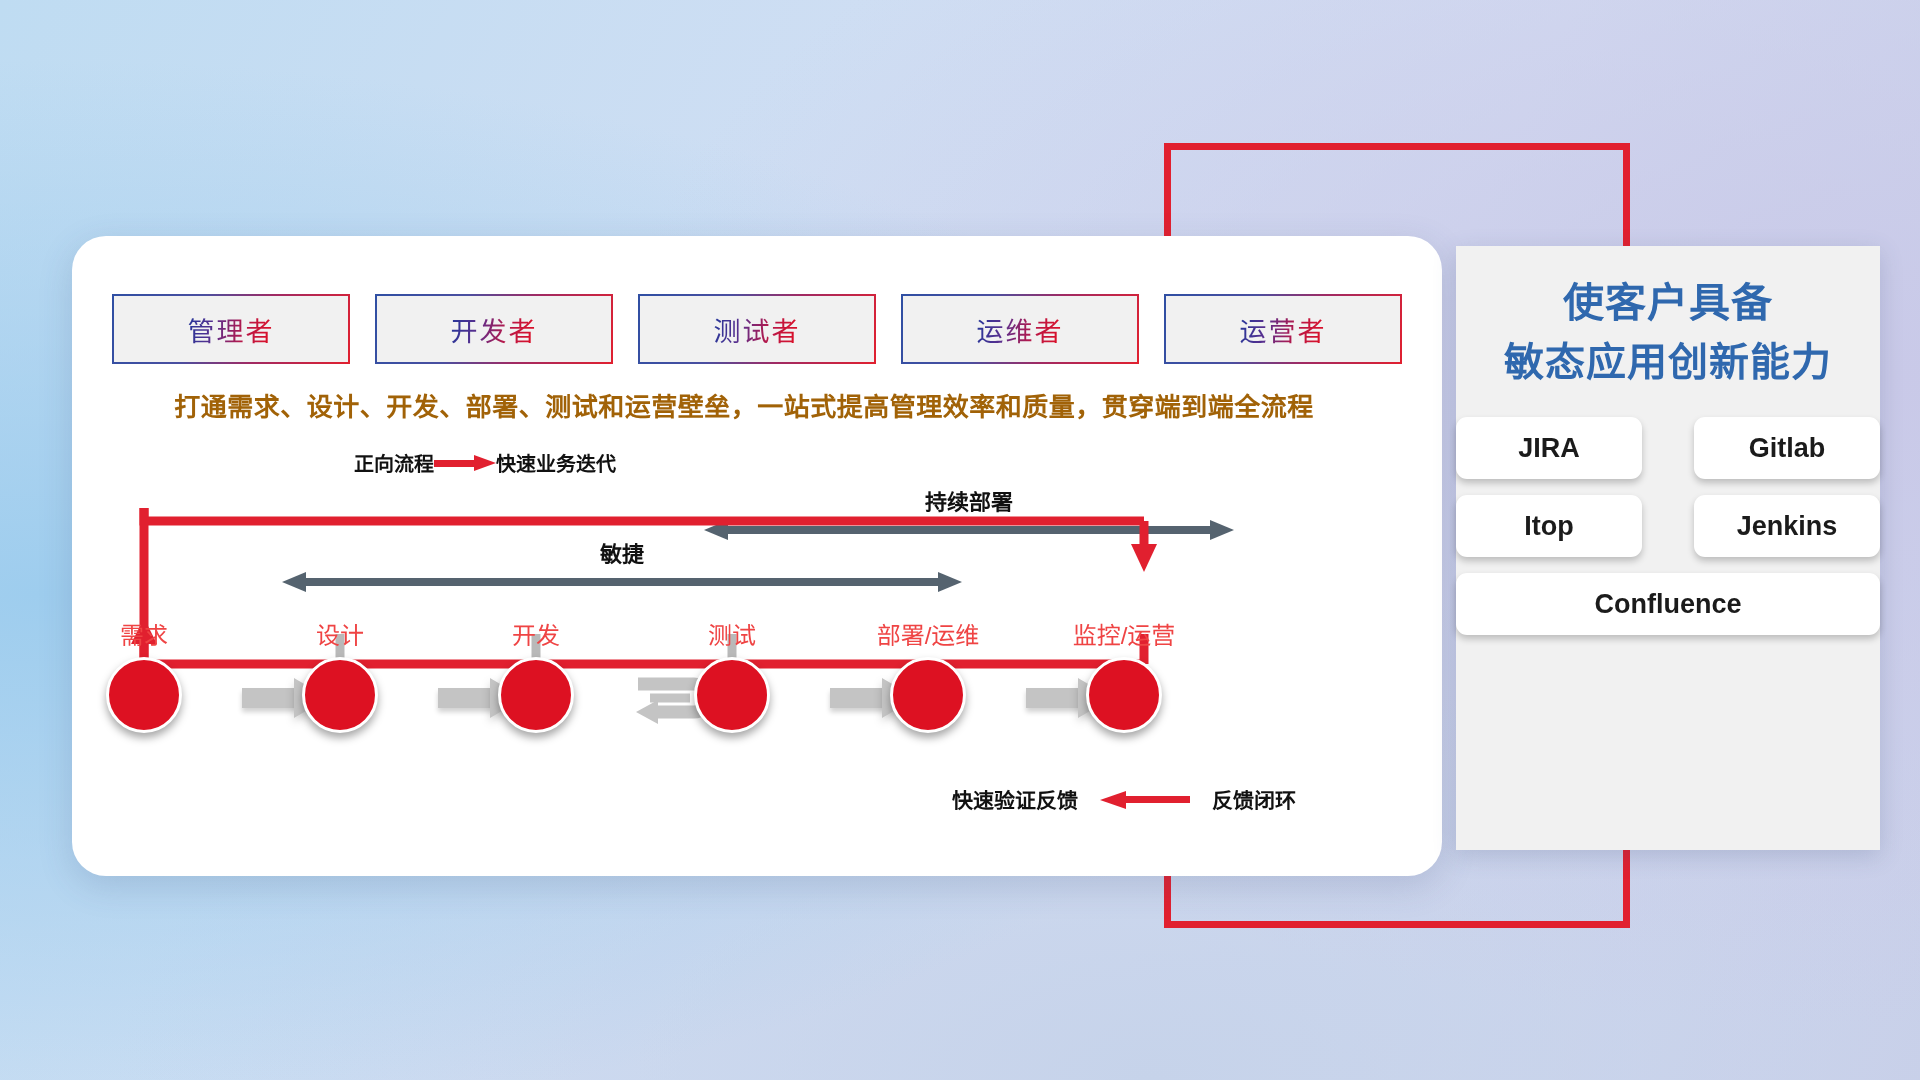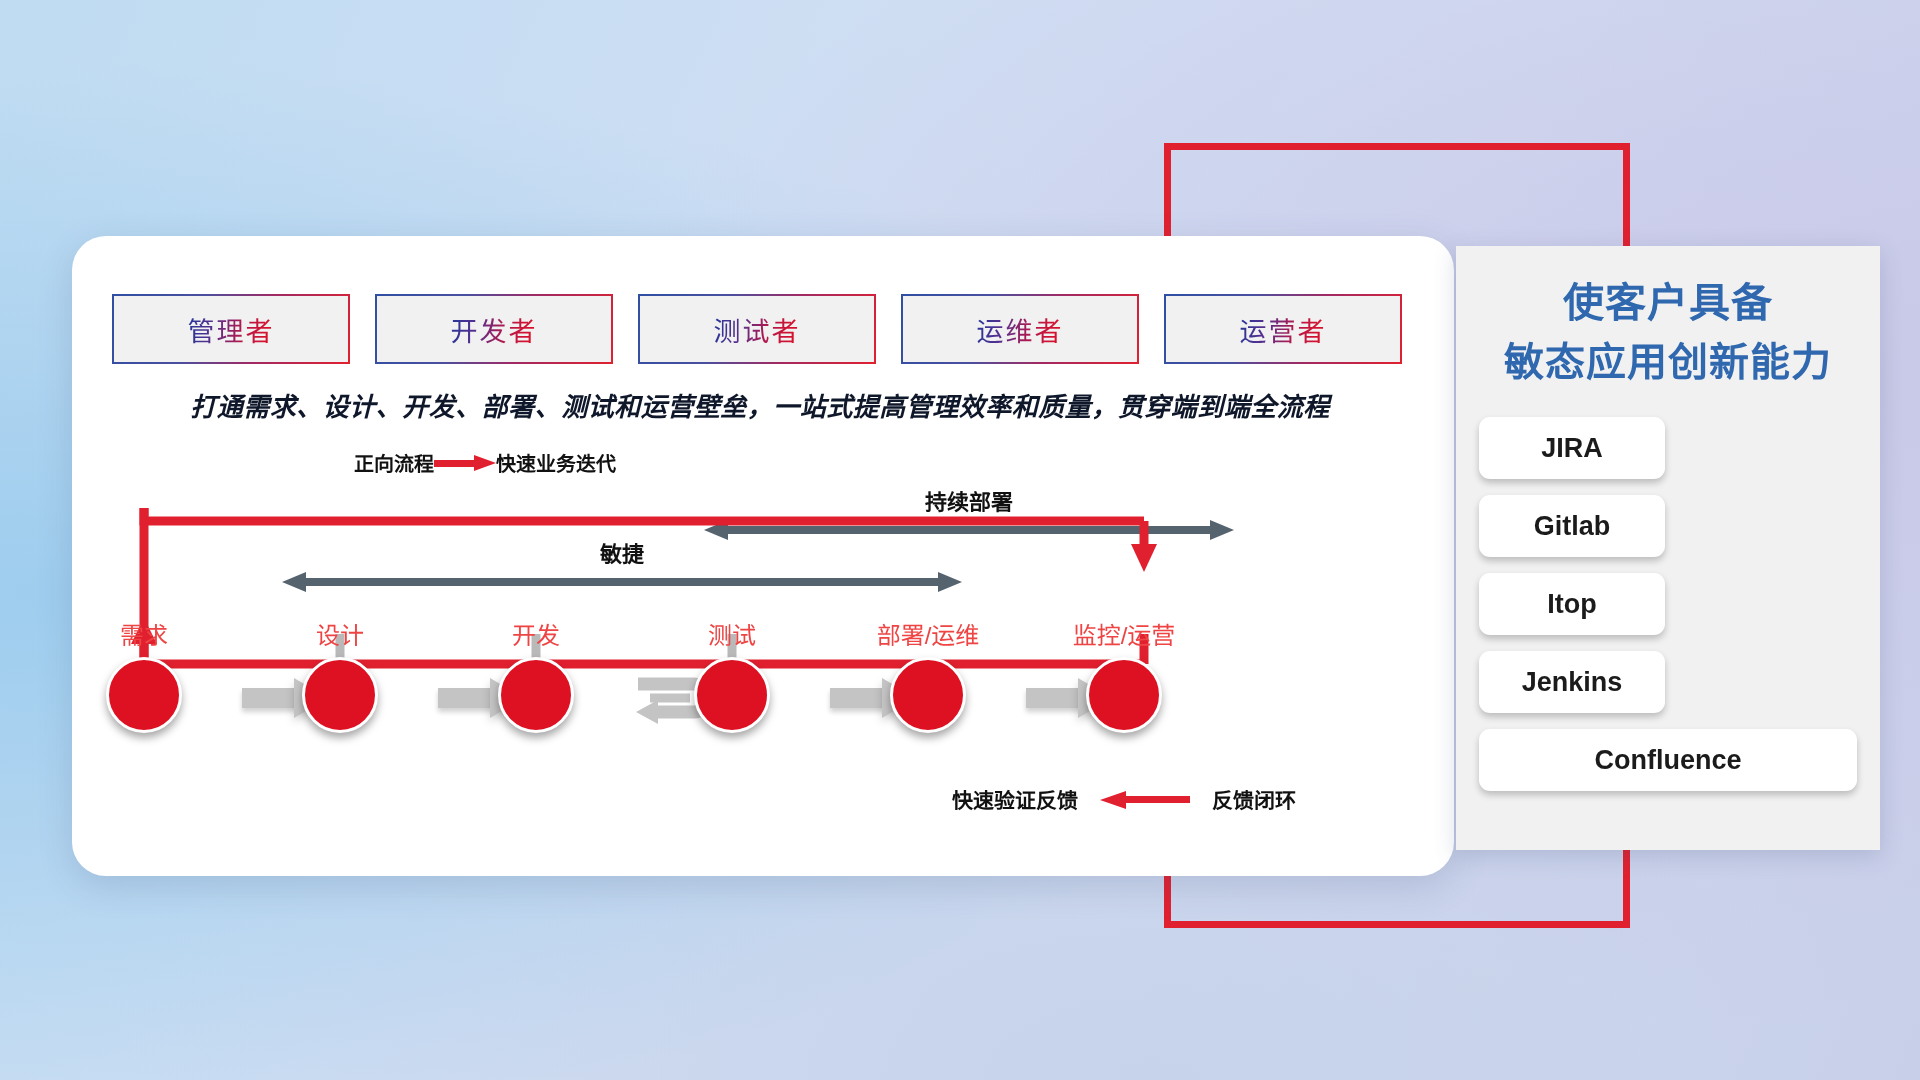--- a/index.html
+++ b/index.html
@@ -36,21 +36,20 @@
     --panel-bg:#f1f1f1;
     --chip-border:#3f5aa6;
   }
 
   
   .card{
     position:absolute;left:72px;top:236px;width:1370px;height:640px;
     background:#ffffff;border-radius:34px;
     box-shadow:0 10px 34px rgba(60,80,120,.18);
     z-index:3;
-    padding-left:12px;
   }
 
   
   .roles{
     position:absolute;left:40px;top:58px;width:1290px;height:70px;
     display:flex;gap:25px;
   }
   .role-box{
     flex:1;position:relative;background:#f1f1f1;
     display:flex;align-items:center;justify-content:center;
@@ -64,22 +63,22 @@
     pointer-events:none;
   }
   .role-label{
     position:relative;font-size:27px;font-weight:400;letter-spacing:2px;
     background:linear-gradient(100deg,#23379a 0%,#5b2f8e 32%,#b5184a 62%,#e40f21 100%);
     -webkit-background-clip:text;background-clip:text;color:transparent;
   }
 
   
   .desc{
-    position:absolute;left:48px;top:150px;width:1280px;text-align:center;
-    font-size:26px;font-weight:bold;color:#0f172a;letter-spacing:.5px;white-space:nowrap;font-style:italic;
+    position:absolute;left:32px;top:150px;width:1280px;text-align:center;
+    font-size:26px;font-weight:bold;color:#a16207;letter-spacing:.5px;white-space:nowrap;
   }
 
   
   .legend-fwd{
     position:absolute;left:282px;top:212px;display:flex;align-items:center;
     font-size:20px;font-weight:bold;color:#111;
   }
   .arrow-red-r{position:relative;width:62px;height:16px;display:inline-block;}
   .arrow-red-r::before{content:"";position:absolute;left:0;top:5px;width:42px;height:7px;background:var(--red);}
   .arrow-red-r::after{content:"";position:absolute;right:0;top:0;border-top:8px solid transparent;border-bottom:8px solid transparent;border-left:22px solid var(--red);}
@@ -124,21 +123,21 @@
   .right-panel{
     position:absolute;left:1456px;top:246px;width:424px;height:604px;
     background:#f1f1f1;box-shadow:0 6px 22px rgba(60,80,120,.20);
     z-index:4;
   }
   .rp-title{
     padding-top:28px;text-align:center;color:#2f68ae;
     font-size:41px;font-weight:bold;line-height:1.45;letter-spacing:1px;
   }
   .rp-title .l2{font-size:40px;}
-  .chips{margin-top:26px;padding:0 23px;display:flex;flex-wrap:wrap;gap:16px;justify-content:space-between;}
+  .chips{margin-top:26px;padding:0 0;display:flex;flex-wrap:wrap;gap:16px;justify-content:space-between;}
   .chip{
     width:186px;height:62px;background:#ffffff;border-radius:11px;
     display:flex;align-items:center;justify-content:center;
     font-size:27px;font-weight:bold;color:#1b1b1b;
     box-shadow:0 4px 7px rgba(0,0,0,.22);
   }
   .chip.wide{width:100%;}
 </style>
 </head>
 <body>

